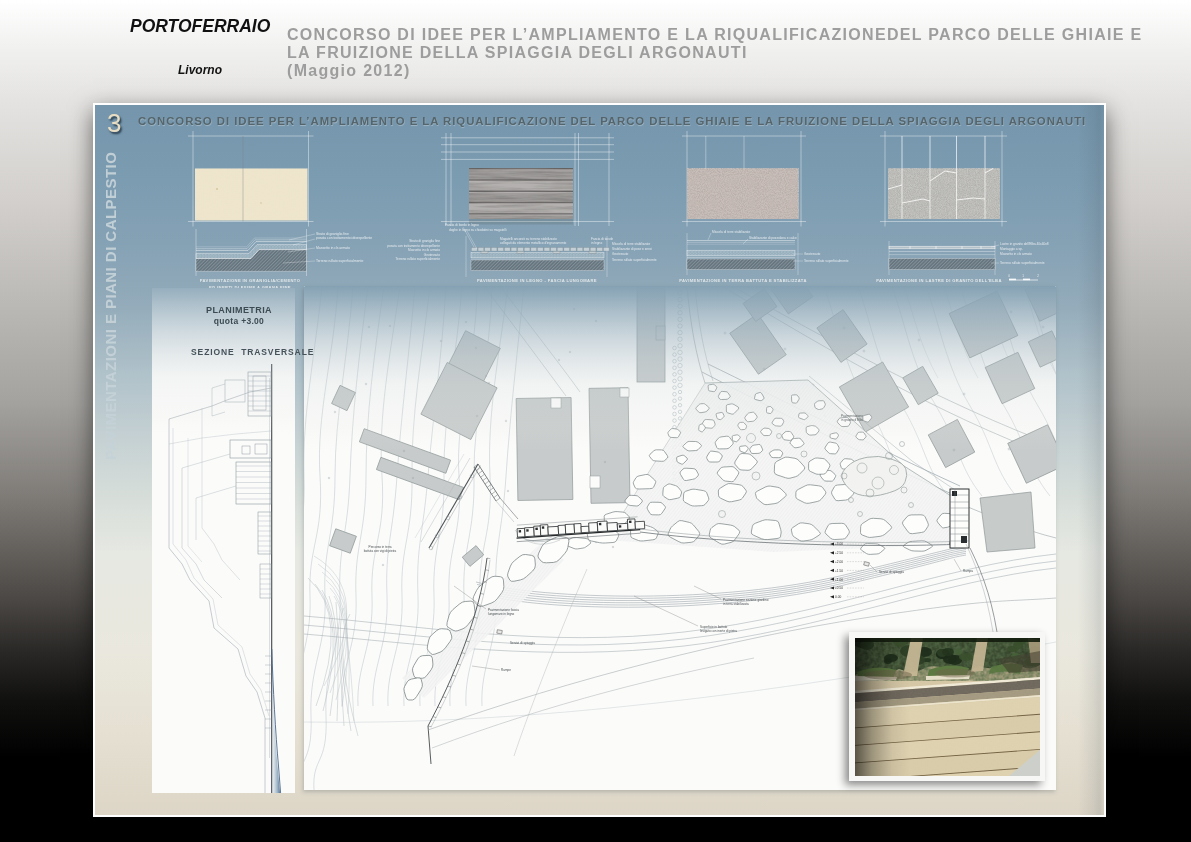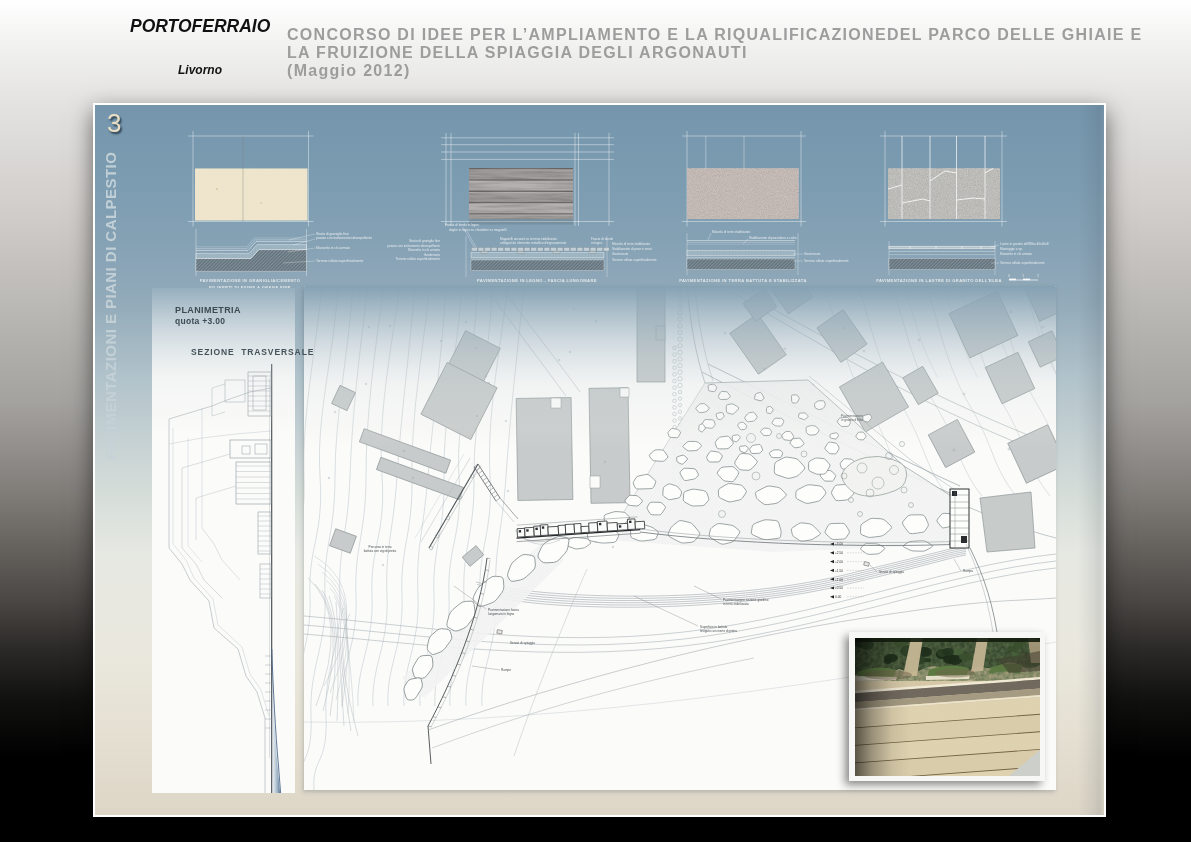--- a/index.html
+++ b/index.html
@@ -14,34 +14,35 @@
 #board:after{content:'';position:absolute;right:0;top:0;bottom:0;width:26px;background:linear-gradient(to right,rgba(70,80,90,0) 0%,rgba(70,80,90,0.10) 60%,rgba(70,80,90,0.16) 82%,rgba(70,80,90,0.05) 100%)}
 #boardbg{position:absolute;left:2px;top:2px;right:2px;bottom:2px;
 background:linear-gradient(to bottom,#7495ac 0%,#7c9cb1 11%,#86a2b5 20%,#93abba 28%,#b0c2ca 38%,#c3cfd2 46%,#d8dfda 56%,#e6e8e2 63%,#eae8de 77%,#e5e0d2 88%,#ddd6c7 100%)}
 #bnum{position:absolute;left:14px;top:5px;font-size:26px;color:#e9dec4;text-shadow:1.5px 1.5px 2px rgba(30,50,65,.9);font-weight:normal}
 #vstrip{position:absolute;left:9px;top:357px;white-space:nowrap;transform:rotate(-90deg);transform-origin:0 0;
 font-size:15px;letter-spacing:0.45px;color:#c5d2d8;font-weight:bold;opacity:.95}
 #bhead{position:absolute;left:45px;top:12px;font-size:11.4px;font-weight:bold;color:#55656b;letter-spacing:0.95px;white-space:nowrap;text-shadow:0.5px 0.8px 0.8px rgba(255,255,255,.3)}
 .wpanel{position:absolute;background:#fbfbfa}
 #secpanel{left:59px;top:185px;width:143px;height:505px}
 #planpanel{left:211px;top:183px;width:752px;height:504px;box-shadow:-1px 2px 4px rgba(60,70,80,.25)}
-#planim{position:absolute;left:82px;top:196px;width:96px;text-align:left;color:#3c4a52;z-index:3}
+#planim{position:absolute;left:98px;top:196px;width:96px;text-align:center;color:#3c4a52;z-index:3}
 #planim b{font-size:9px;letter-spacing:.4px;line-height:9px}
 #planim div{font-size:8.5px;font-weight:bold;letter-spacing:.3px;line-height:9px}
 #sezlab{position:absolute;left:98px;top:244px;white-space:nowrap;font-size:8.5px;font-weight:bold;letter-spacing:0.9px;color:#45525a;z-index:3}
 #mainsvg{position:absolute;left:0;top:0;z-index:2}
 </style></head><body>
 <div class="hdr" id="pf">PORTOFERRAIO</div>
 <div class="hdr" id="lv">Livorno</div>
 <div class="hdr" id="ttl">CONCORSO DI IDEE PER L’AMPLIAMENTO E LA RIQUALIFICAZIONEDEL PARCO DELLE GHIAIE E<br>LA FRUIZIONE DELLA SPIAGGIA DEGLI ARGONAUTI<br>(Maggio 2012)</div>
 <div id="poster">
     <div id="boardbg"></div>
     <div id="board"></div>
     <div id="bnum">3</div>
     <div id="vstrip">PAVIMENTAZIONI E PIANI DI CALPESTIO</div>
+    <div id="bhead">CONCORSO DI IDEE PER L’AMPLIAMENTO E LA RIQUALIFICAZIONE DEL PARCO DELLE GHIAIE E LA FRUIZIONE DELLA SPIAGGIA DEGLI ARGONAUTI</div>
     <div class="wpanel" id="secpanel"></div>
     <div class="wpanel" id="planpanel"></div>
     <div id="planim"><b>PLANIMETRIA</b><div>quota +3.00</div></div>
     <div id="sezlab">SEZIONE&nbsp; TRASVERSALE</div>
     <svg id="mainsvg" width="1012" height="714" viewBox="0 0 1012 714">
 <defs>
 <filter id="fnoise" x="0" y="0" width="100%" height="100%">
  <feTurbulence type="fractalNoise" baseFrequency="0.75" numOctaves="2" seed="7" result="t"></feTurbulence>
  <feColorMatrix in="t" type="matrix" values="0 0 0 0 0.55 0 0 0 0 0.52 0 0 0 0 0.50 0 0 0 0.9 0"></feColorMatrix>
 </filter>

